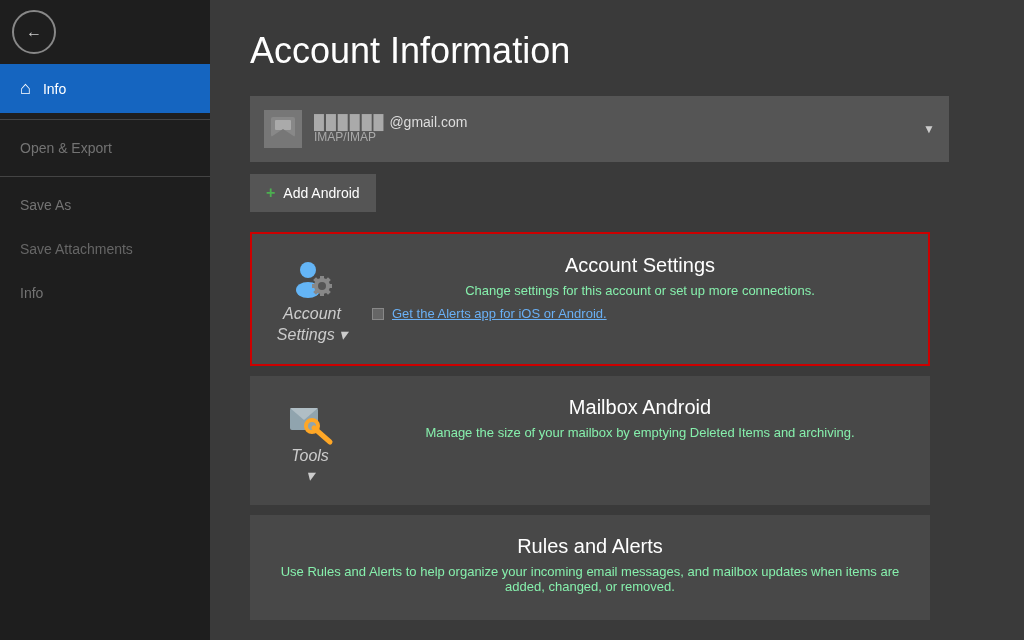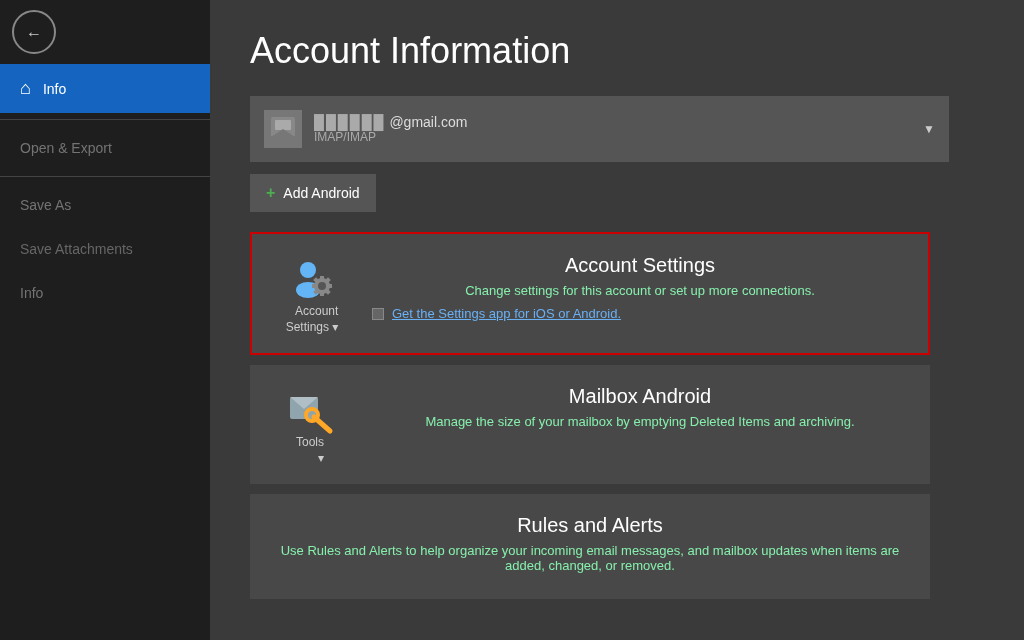--- a/index.html
+++ b/index.html
@@ -165,24 +165,25 @@
       display: flex;
       flex-direction: column;
       align-items: center;
       justify-content: center;
       width: 80px;
       min-width: 80px;
       padding-top: 4px;
     }
 
     .card-label {
-      font-size: 12px;
+      font-size: 16px;
       color: #cccccc;
-      text-align: right;
+      text-align: center;
       line-height: 1.3;
+      font-style: italic;
     }
 
     .card-body {
       flex: 1;
       padding-top: 2px;
       text-align: center;
     }
 
     .card-title {
       font-size: 20px;
@@ -293,21 +294,21 @@
         <rect x="26" y="34" width="4" height="4" fill="#888" transform="rotate(-45 28 36)"></rect>
         <rect x="38" y="22" width="4" height="4" fill="#888" transform="rotate(-45 40 24)"></rect>
       </svg>
       <div class="card-label">Account<br>Settings ▾</div>
     </div>
     <div class="card-body">
       <div class="card-title">Account Settings</div>
       <div class="card-desc">Change settings for this account or set up more connections.</div>
       <div class="card-link">
         <div class="link-checkbox"></div>
-        <span>Get the Settings app for iOS or Android.</span>
+        <span>Get the Alerts app for iOS or Android.</span>
       </div>
     </div>
   </div>
 
   <div class="card">
     <div class="card-icon-area">
       <svg width="48" height="48" viewBox="0 0 48 48">
 
         <rect x="4" y="10" width="28" height="22" rx="2" fill="#90a4ae"></rect>
         <polygon points="4,10 18,22 32,10" fill="#b0bec5"></polygon>

